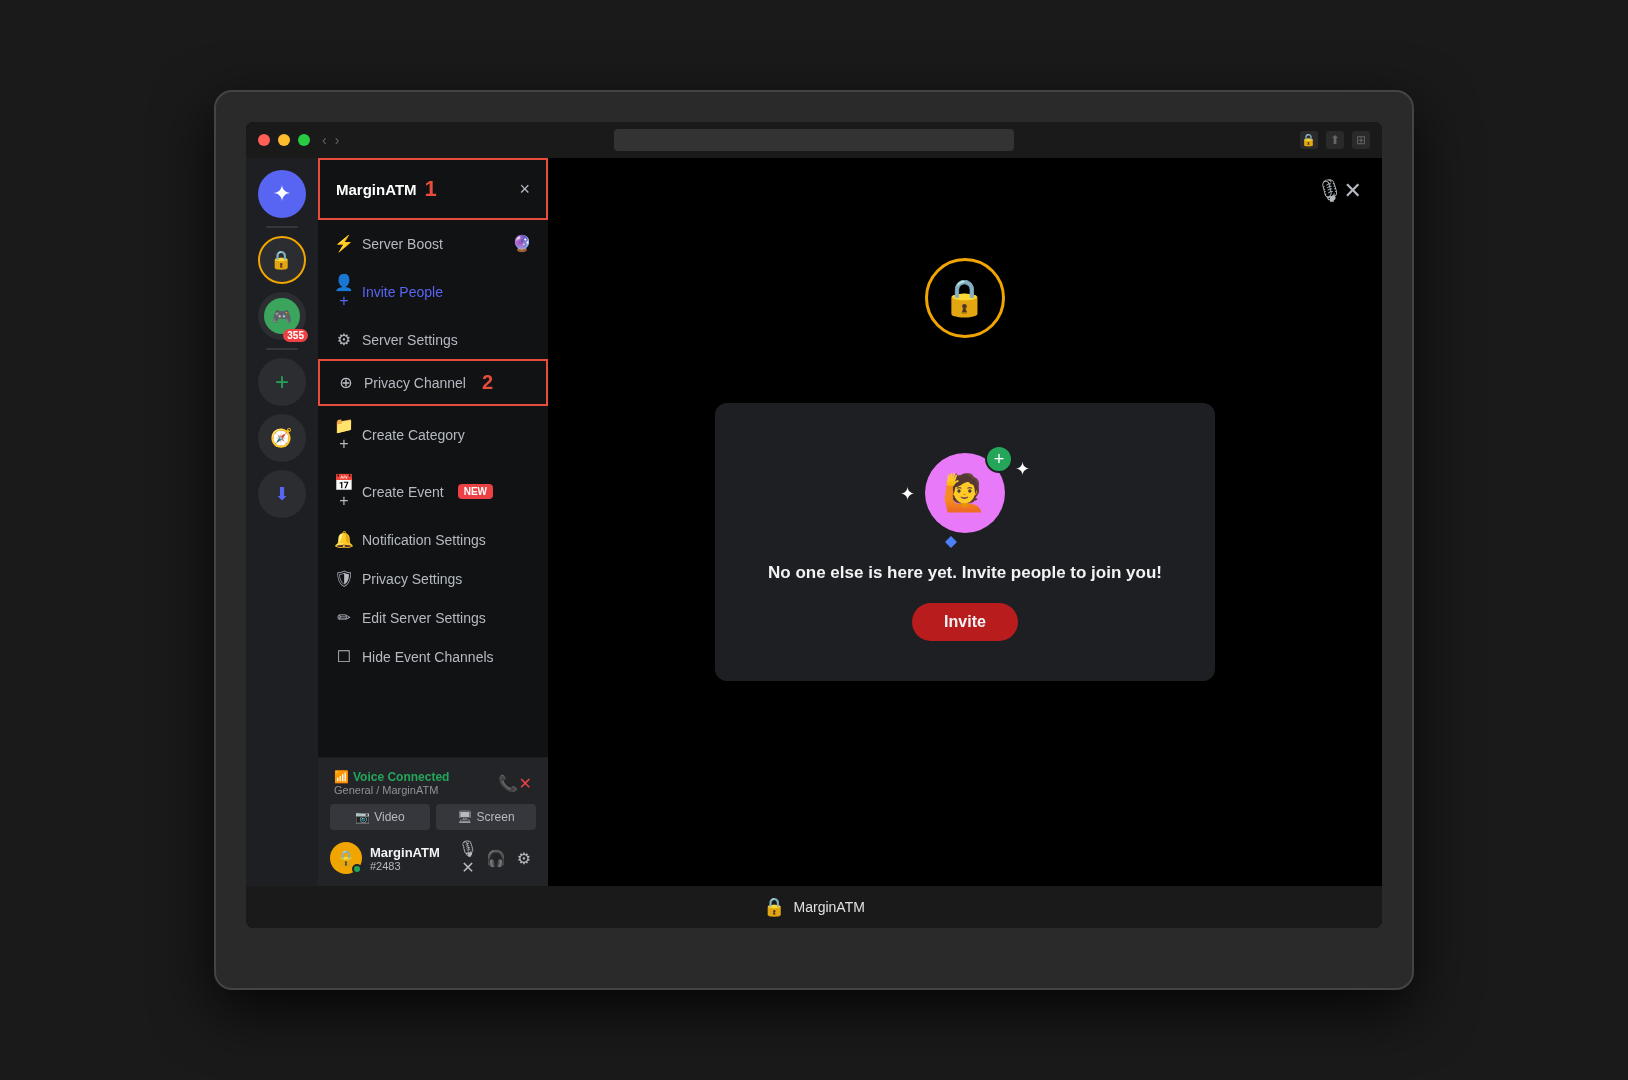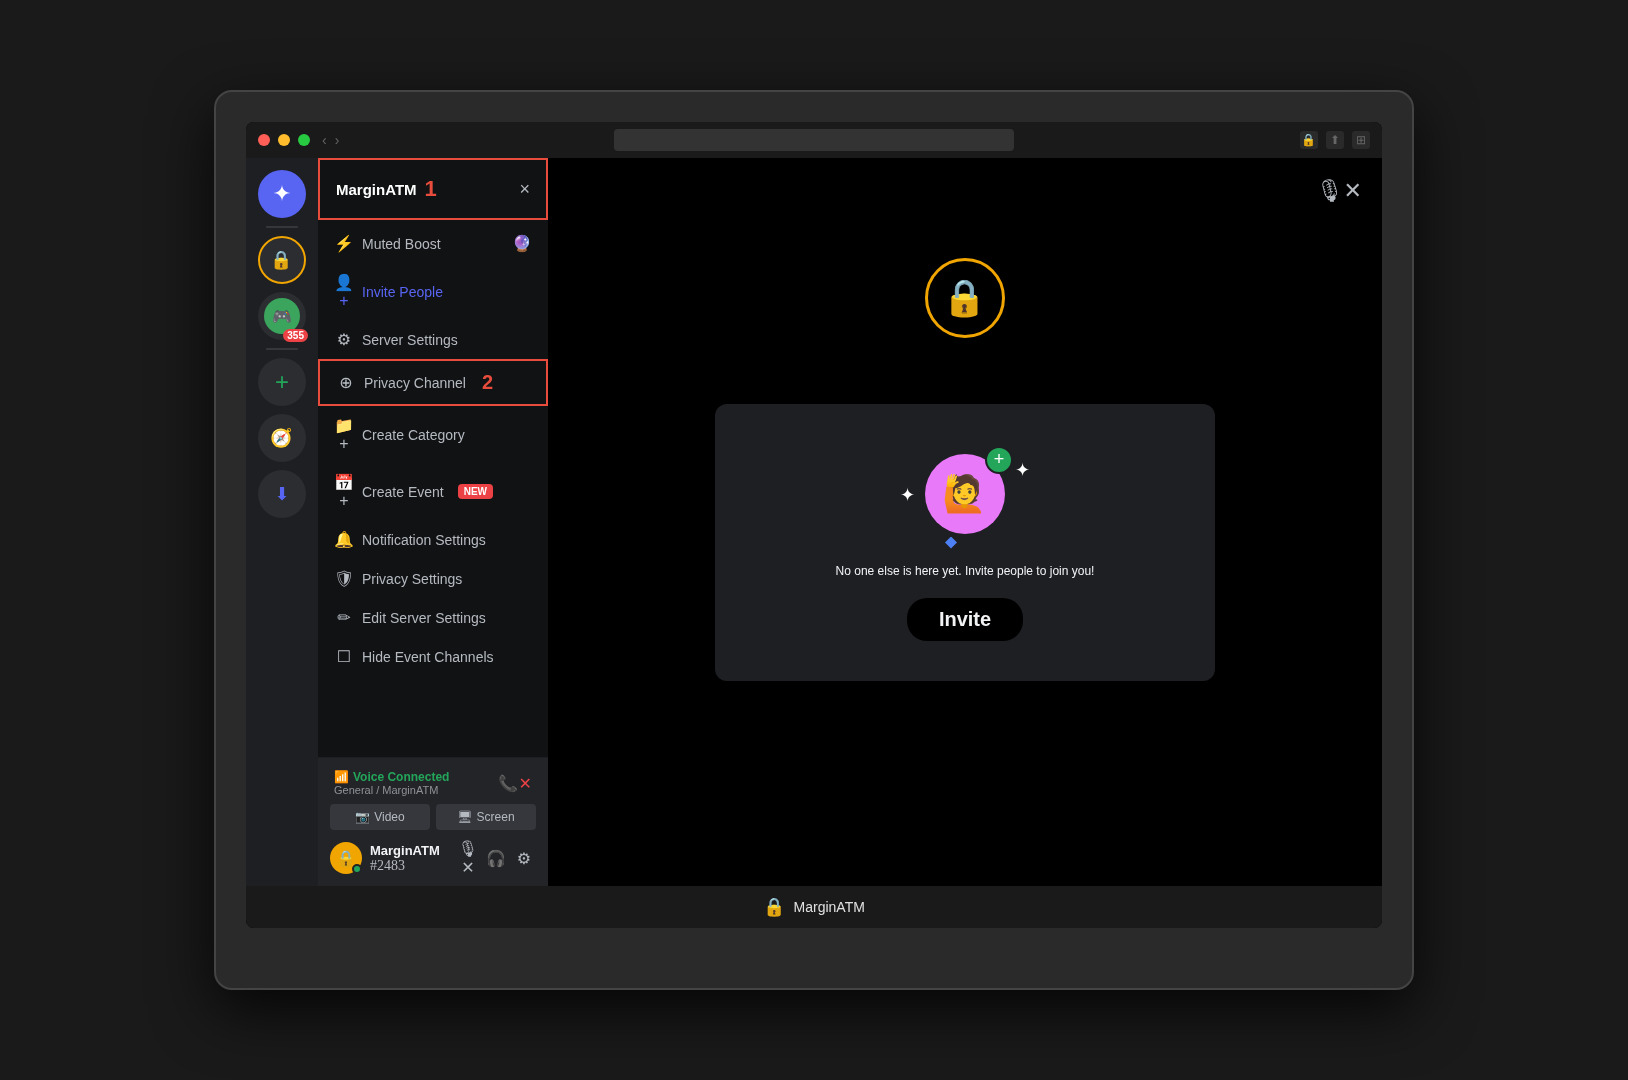--- a/index.html
+++ b/index.html
@@ -383,22 +383,21 @@
     }
 
     .user-name {
       color: #f2f3f5;
       font-size: 13px;
       font-weight: 600;
     }
 
     .user-discriminator {
       color: #b5bac1;
-      font-size: 14px;
-      font-family: Liberation Serif, serif;
+      font-size: 11px;
     }
 
     .user-controls {
       display: flex;
       gap: 4px;
     }
 
     .user-ctrl-btn {
       color: #b5bac1;
       font-size: 16px;
@@ -504,32 +503,32 @@
       bottom: -5px;
       left: 30px;
       width: 12px;
       height: 12px;
       background: #4e80f5;
       clip-path: polygon(50% 0%, 100% 50%, 50% 100%, 0% 50%);
     }
 
     .invite-text {
       color: #f2f3f5;
-      font-size: 12px;
-      font-weight: 400;
+      font-size: 17px;
+      font-weight: 700;
       text-align: center;
     }
 
     .invite-btn {
-      background: #000000;
+      background: #b91c1c;
       color: #f2f3f5;
       border: none;
       border-radius: 20px;
       padding: 10px 32px;
-      font-size: 20px;
+      font-size: 16px;
       font-weight: 600;
       cursor: pointer;
     }
 
     .mic-off-icon {
       position: absolute;
       top: 20px;
       right: 20px;
       color: #b5bac1;
       font-size: 22px;
@@ -638,21 +637,21 @@
             <span class="red-label">1</span>
           </div>
           <button class="close-btn">×</button>
         </div>
 
         <div class="menu-list">
 
           <div class="menu-item">
             <div class="menu-item-left">
               <span class="menu-icon boost-icon">⚡</span>
-              <span>Muted Boost</span>
+              <span>Server Boost</span>
             </div>
             <span class="menu-icon boost-icon">🔮</span>
           </div>
 
           <div class="menu-item highlighted">
             <div class="menu-item-left">
               <span class="menu-icon invite-icon">👤+</span>
               <span>Invite People</span>
             </div>
           </div>

